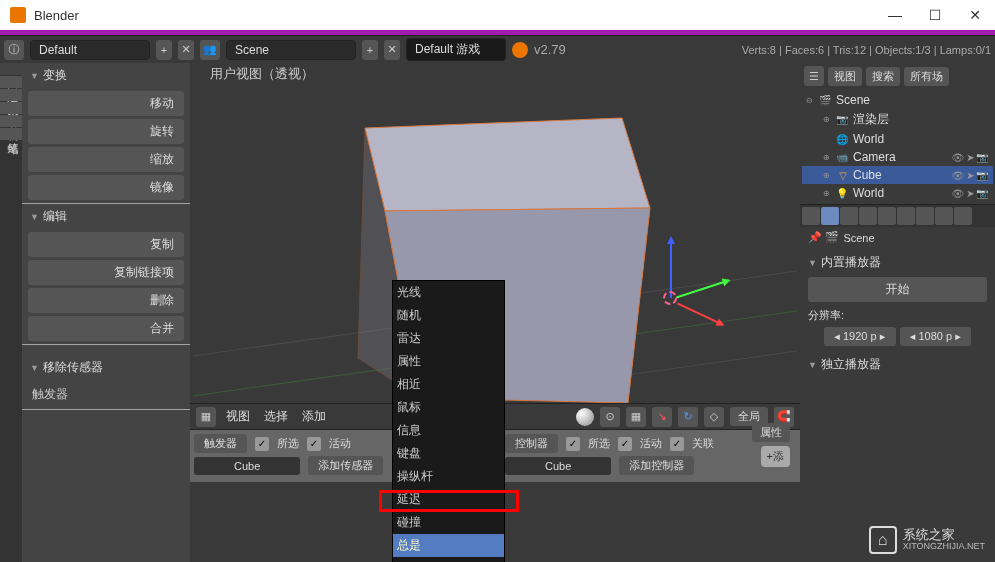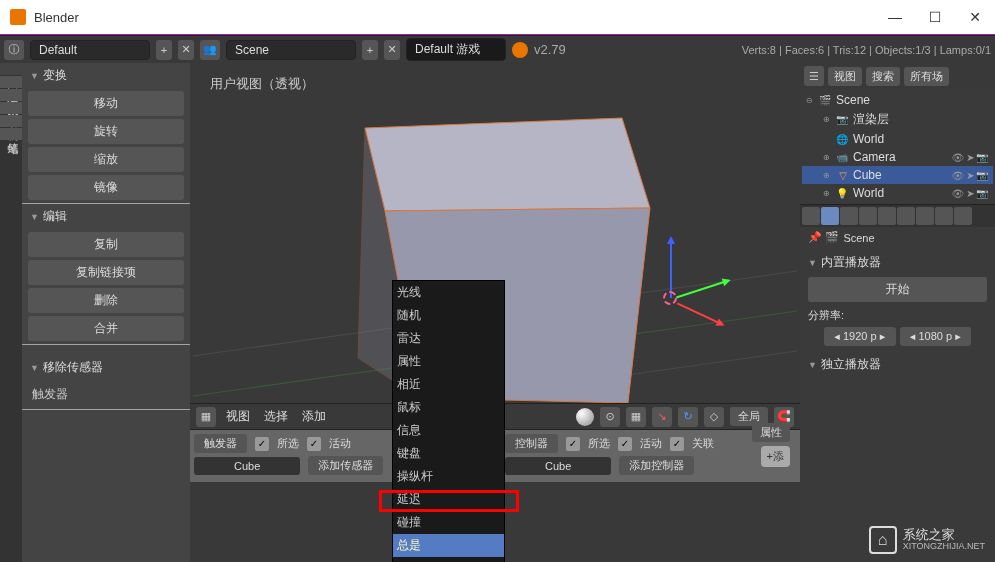--- a/index.html
+++ b/index.html
@@ -1,19 +1,19 @@
 <!DOCTYPE html>
 <html><head>
   <meta charset="utf-8">
   <style>
     * { margin: 0; padding: 0; box-sizing: border-box; font-family: Arial, sans-serif; }
     body { width: 995px; height: 562px; background: #393939; overflow: hidden; position: relative; }
     
     
-    .titlebar { height: 35px; background: #fff; display: flex; align-items: center; padding: 0 10px; border-bottom: 1px solid #a21caf; }
+    .titlebar { height: 35px; background: #fff; display: flex; align-items: center; padding: 0 10px; border-bottom: 5px solid #a21caf; }
     .titlebar-icon { width: 16px; height: 16px; background: #ea7600; border-radius: 2px; margin-right: 8px; }
     .titlebar-title { font-size: 13px; color: #333; flex: 1; }
     .titlebar-btns { display: flex; gap: 20px; }
     .titlebar-btn { width: 20px; height: 20px; display: flex; align-items: center; justify-content: center; font-size: 14px; color: #333; cursor: pointer; }
     
     
     .toolbar { height: 28px; background: #393939; display: flex; align-items: center; padding: 0 4px; gap: 6px; border-top: 1px solid #222; }
     .icon-btn { width: 20px; height: 20px; background: #555; border-radius: 3px; display: flex; align-items: center; justify-content: center; color: #ccc; font-size: 11px; cursor: pointer; }
     .dropdown-field { background: #2a2a2a; border-radius: 4px; padding: 2px 8px; color: #ddd; font-size: 12px; display: flex; align-items: center; gap: 4px; border: 1px solid #222; }
     .dropdown-field.layout { width: 120px; }
@@ -28,25 +28,25 @@
     
     
     .left-sidebar { width: 190px; background: #444; display: flex; }
     .vertical-tabs { width: 22px; background: #333; display: flex; flex-direction: column; }
     .vtab { writing-mode: vertical-rl; text-orientation: upright; padding: 6px 2px; color: #ccc; font-size: 11px; background: #555; margin-bottom: 1px; cursor: pointer; text-align: center; }
     .vtab.active { background: #444; }
     .tool-panel { flex: 1; padding: 0; }
     .panel-section { border-bottom: 1px solid #a3a3a3; }
     .panel-header { background: #444; padding: 4px 8px; color: #ddd; font-size: 12px; display: flex; align-items: center; gap: 4px; }
     .panel-header::before { content: '▼'; font-size: 9px; color: #999; }
-    .tool-btn { background: #555; margin: 3px 6px; padding: 4px 10px; color: #ddd; font-size: 12px; border-radius: 3px; cursor: pointer; text-align: center; }
+    .tool-btn { background: #555; margin: 3px 6px; padding: 4px 10px; color: #ddd; font-size: 12px; border-radius: 3px; cursor: pointer; text-align: right; }
     
     
     .viewport { flex: 1; background: #393939; position: relative; overflow: hidden; }
-    .viewport-label { position: absolute; top: 12px; left: 20px; color: #ccc; font-size: 13px; }
+    .viewport-label { position: absolute; top: 2px; left: 20px; color: #ccc; font-size: 13px; }
     .viewport-3d { position: absolute; inset: 0; }
     
     
     .gizmo { position: absolute; top: 235px; left: 480px; }
     .gizmo-z { position: absolute; width: 2px; height: 60px; background: #4060ff; top: -60px; }
     .gizmo-z::after { content: ''; position: absolute; top: -6px; left: -3px; border: 4px solid transparent; border-bottom: 8px solid #4060ff; }
     .gizmo-x { position: absolute; width: 50px; height: 2px; background: #ff4040; top: 15px; left: 5px; transform: rotate(25deg); }
     .gizmo-x::after { content: ''; position: absolute; right: -6px; top: -3px; border: 4px solid transparent; border-left: 8px solid #ff4040; }
     .gizmo-y { position: absolute; width: 55px; height: 2px; background: #40ff40; top: -10px; left: 5px; transform: rotate(-18deg); }
     .gizmo-y::after { content: ''; position: absolute; right: -6px; top: -3px; border: 4px solid transparent; border-left: 8px solid #40ff40; }

